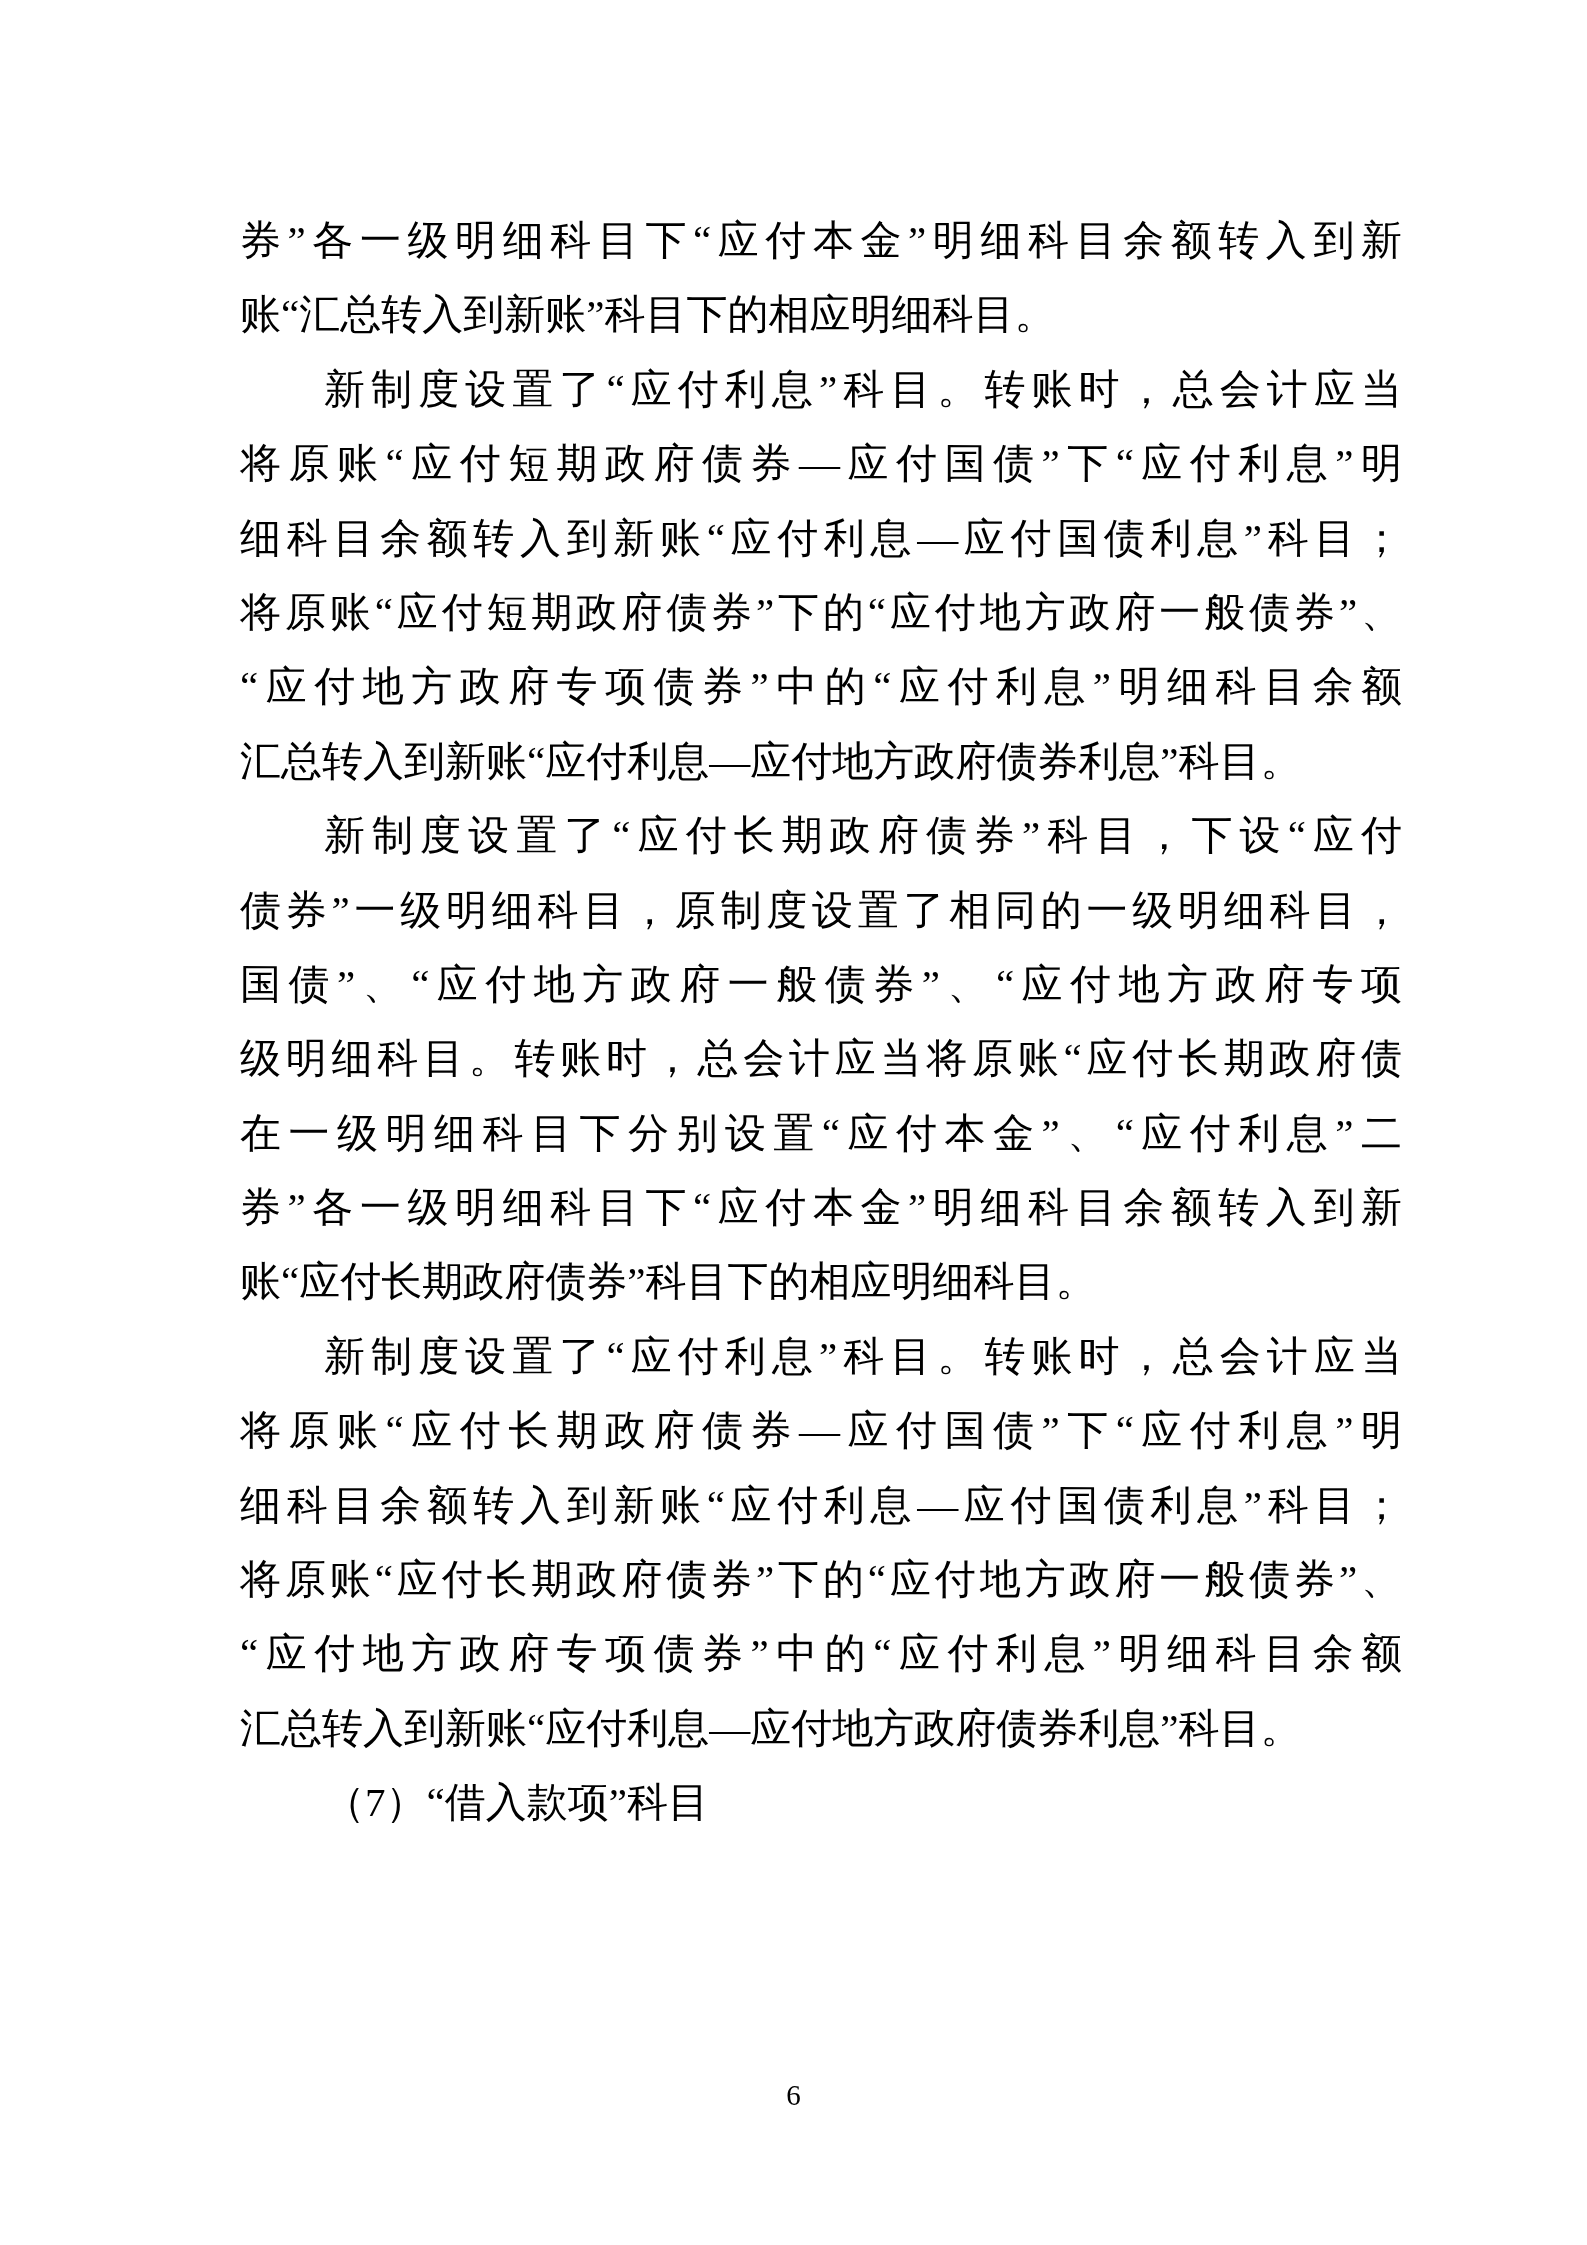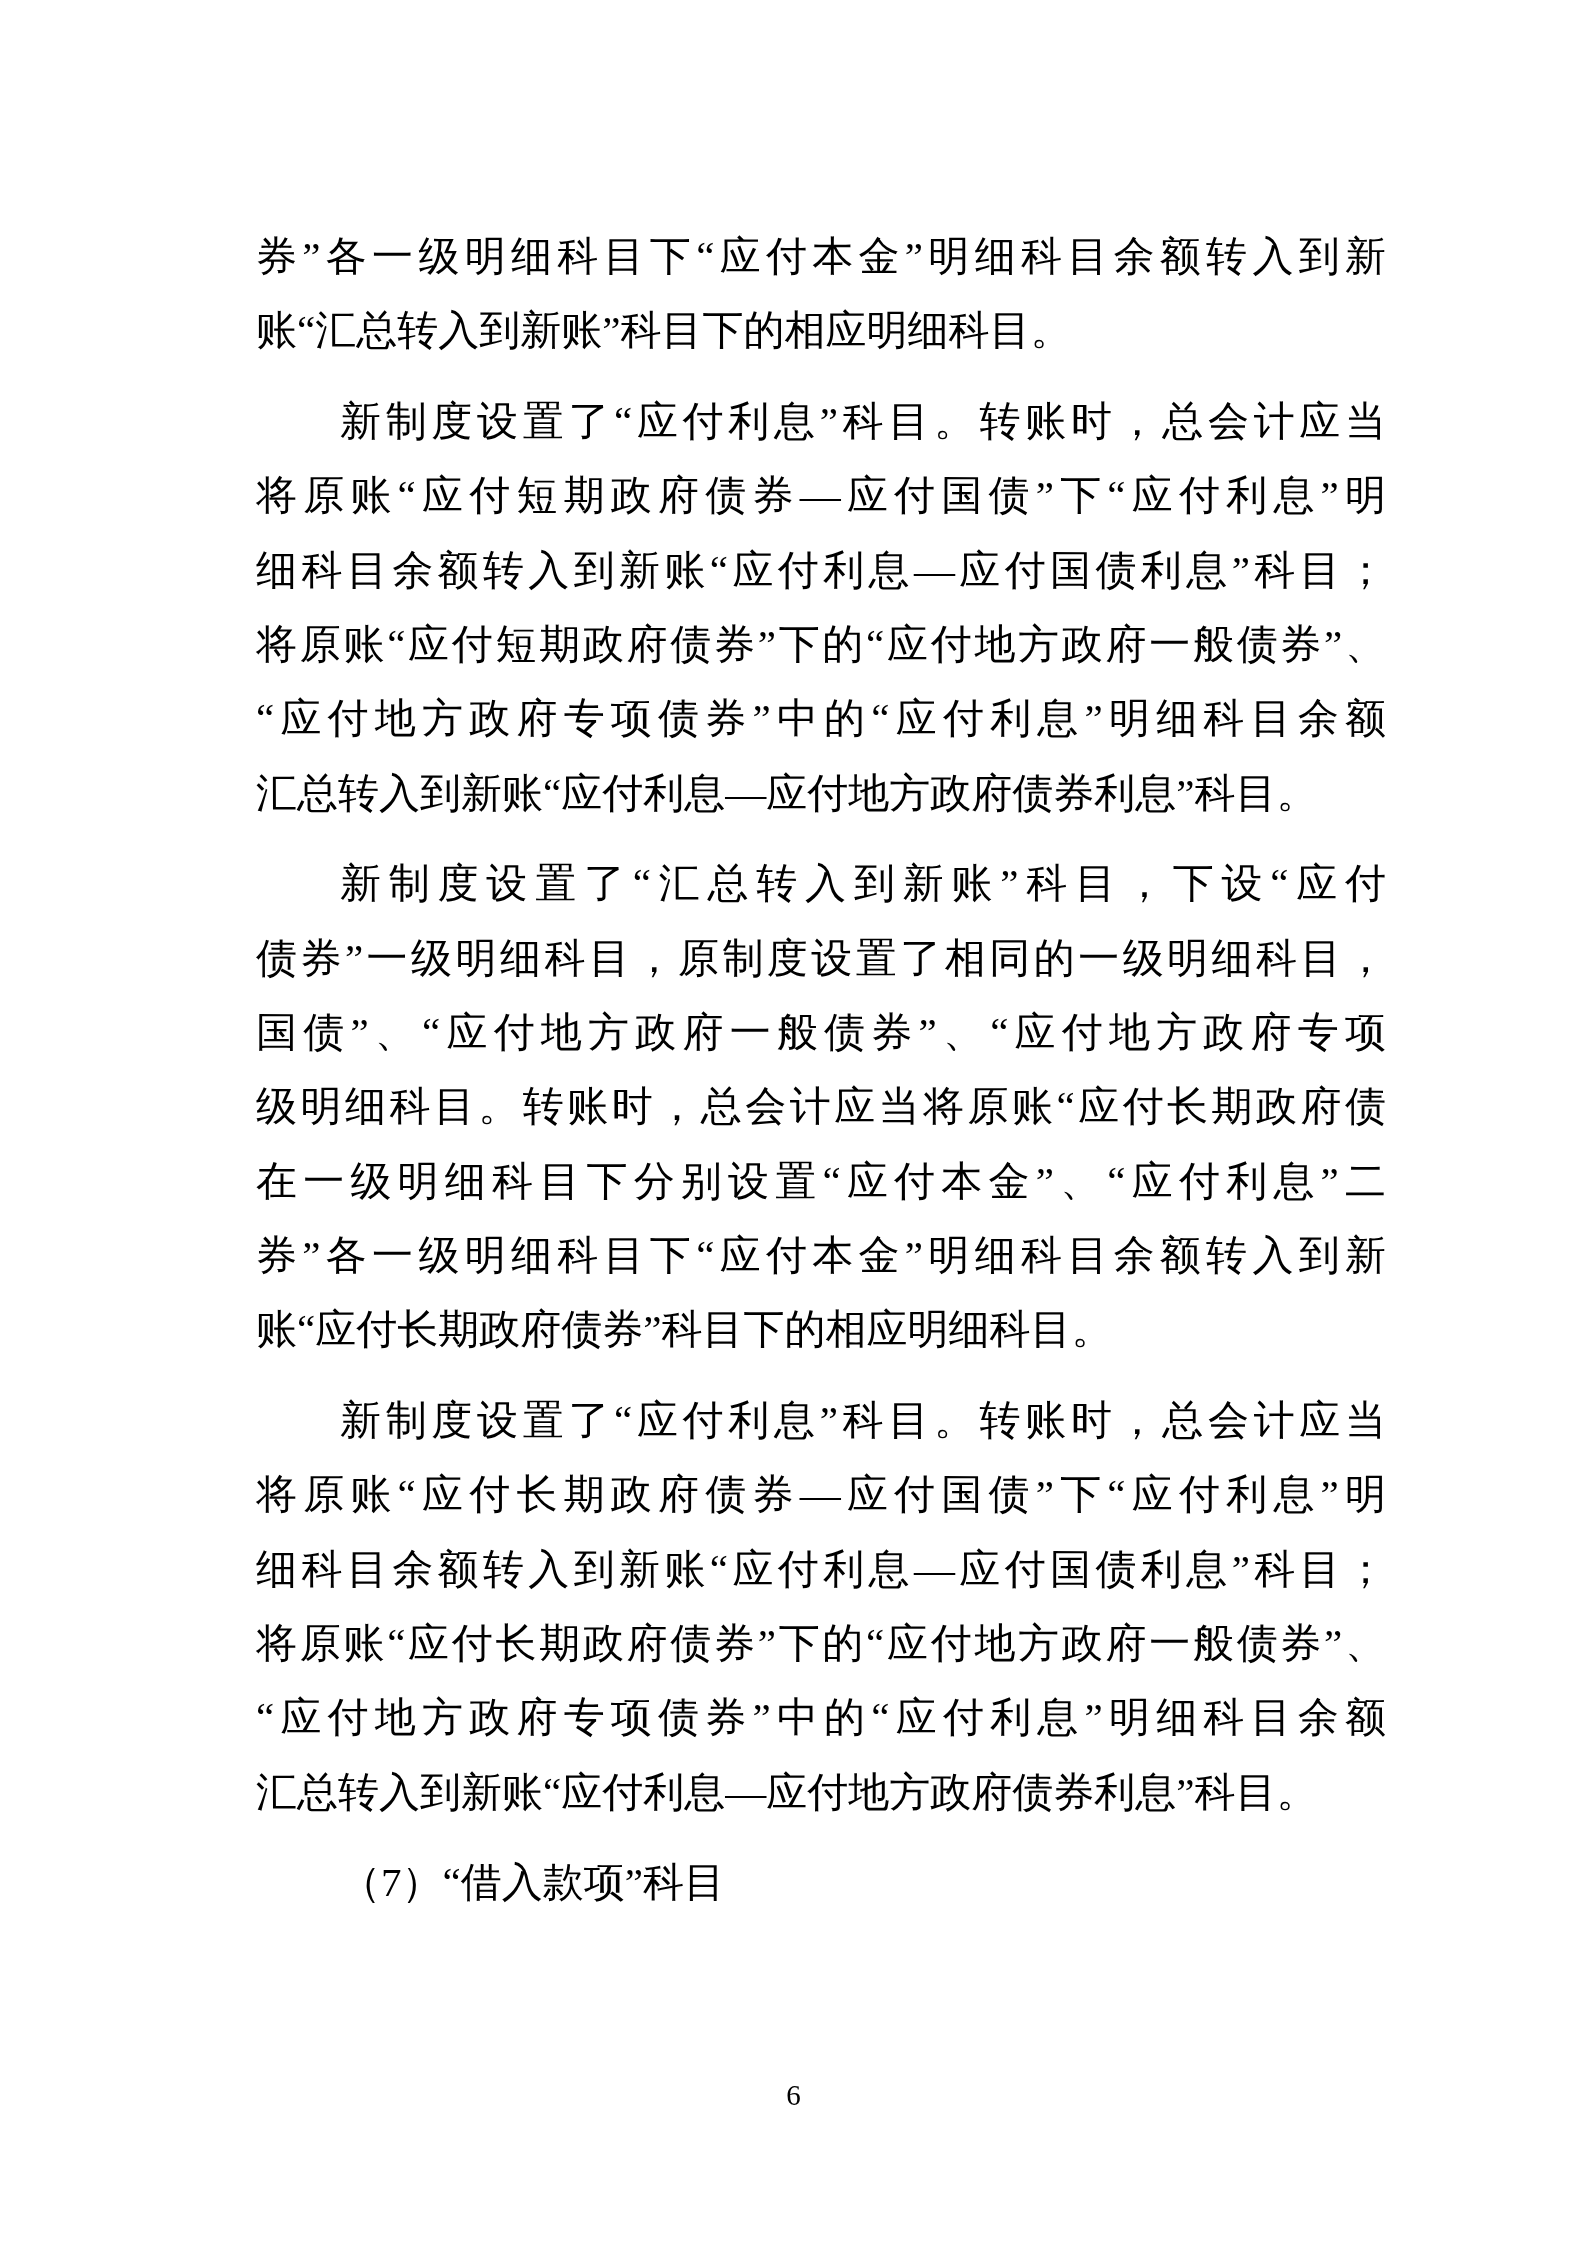--- a/index.html
+++ b/index.html
@@ -22,21 +22,21 @@
     height: 2245px;
     background: #ffffff;
   }
   .content {
     position: absolute;
     left: 240px;
     top: 203px;
     width: 1162px;
   }
   .paragraph {
-    margin: 16px;
+    margin: 0;
     padding: 0;
   }
   .line {
     font-size: 41px;
     line-height: 74.4px;
     height: 74.4px;
     white-space: nowrap;
     text-align: left;
     letter-spacing: 0;
     font-kerning: none;
@@ -75,21 +75,21 @@
       </div>
       <div class="paragraph">
         <div class="line indent fill">新制度设置了“应付利息”科目。转账时，总会计应当</div>
         <div class="line fill">将原账“应付短期政府债券—应付国债”下“应付利息”明</div>
         <div class="line fill">细科目余额转入到新账“应付利息—应付国债利息”科目；</div>
         <div class="line fill">将原账“应付短期政府债券”下的“应付地方政府一般债券”、</div>
         <div class="line fill">“应付地方政府专项债券”中的“应付利息”明细科目余额</div>
         <div class="line">汇总转入到新账“应付利息—应付地方政府债券利息”科目。</div>
       </div>
       <div class="paragraph">
-        <div class="line indent fill">新制度设置了“汇总转入到新账”科目，下设“应付</div>
+        <div class="line indent fill">新制度设置了“应付长期政府债券”科目，下设“应付</div>
         <div class="line fill">债券”一级明细科目，原制度设置了相同的一级明细科目，</div>
         <div class="line fill">国债”、“应付地方政府一般债券”、“应付地方政府专项</div>
         <div class="line fill">级明细科目。转账时，总会计应当将原账“应付长期政府债</div>
         <div class="line fill">在一级明细科目下分别设置“应付本金”、“应付利息”二</div>
         <div class="line fill">券”各一级明细科目下“应付本金”明细科目余额转入到新</div>
         <div class="line">账“应付长期政府债券”科目下的相应明细科目。</div>
       </div>
       <div class="paragraph">
         <div class="line indent fill">新制度设置了“应付利息”科目。转账时，总会计应当</div>
         <div class="line fill">将原账“应付长期政府债券—应付国债”下“应付利息”明</div>

